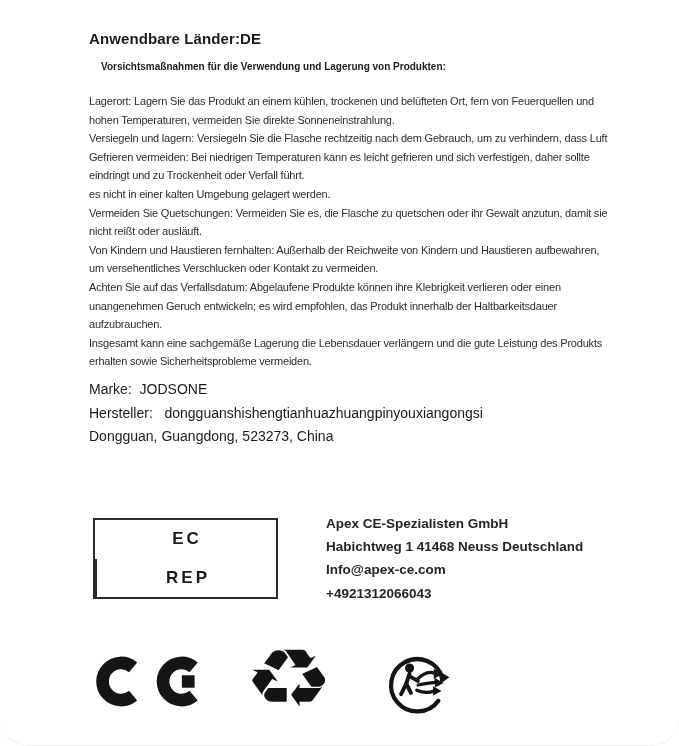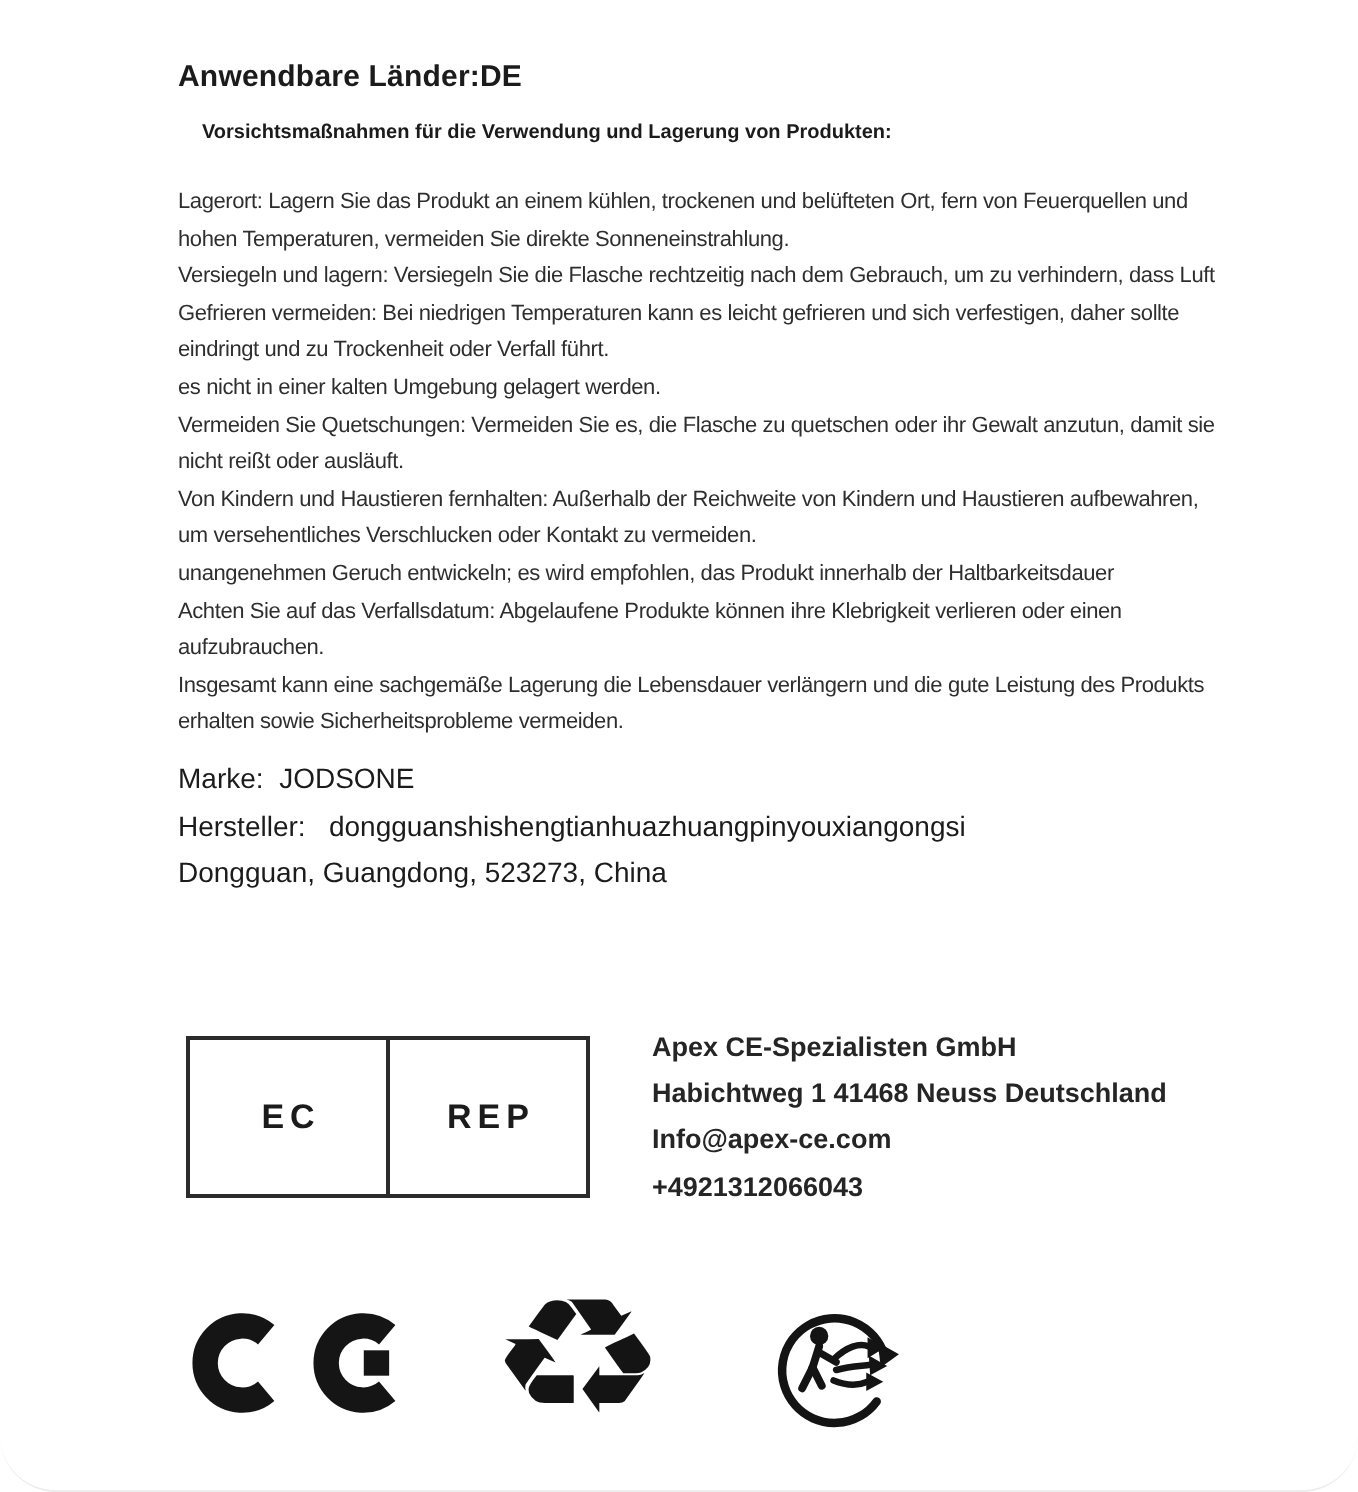--- a/index.html
+++ b/index.html
@@ -27,23 +27,24 @@
   .precautions {
     position:absolute; left:89px; top:92px;
     font-size:11px; line-height:18.6px; letter-spacing:-0.2px; color:#2e2e2e;
   }
   .product-info {
     position:absolute; left:89px; top:378px;
     font-size:14px; font-weight:400; line-height:23.5px; color:#1b1b1b;
   }
   .ec-rep-box {
     position:absolute; left:93px; top:518px;
-    width:202px; height:81px;
+    width:185px; height:81px;
     border:2px solid #2b2b2b; box-sizing:border-box;
     display:flex;
+    flex-direction:column;
   }
   .ec-cell {
     flex:1; display:flex; align-items:center; justify-content:center;
     font-size:17px; font-weight:700; letter-spacing:3px; padding-left:3px;
     color:#1b1b1b;
   }
   .ec-cell.rep { border-left:2px solid #2b2b2b; }
   .contact {
     position:absolute; left:326px; top:512px;
     font-size:13.5px; font-weight:700; line-height:23.2px; color:#252525;
@@ -70,22 +71,22 @@
     <div class="line">Lagerort: Lagern Sie das Produkt an einem kühlen, trockenen und belüfteten Ort, fern von Feuerquellen und</div>
     <div class="line">hohen Temperaturen, vermeiden Sie direkte Sonneneinstrahlung.</div>
     <div class="line">Versiegeln und lagern: Versiegeln Sie die Flasche rechtzeitig nach dem Gebrauch, um zu verhindern, dass Luft</div>
     <div class="line">Gefrieren vermeiden: Bei niedrigen Temperaturen kann es leicht gefrieren und sich verfestigen, daher sollte</div>
     <div class="line">eindringt und zu Trockenheit oder Verfall führt.</div>
     <div class="line">es nicht in einer kalten Umgebung gelagert werden.</div>
     <div class="line">Vermeiden Sie Quetschungen: Vermeiden Sie es, die Flasche zu quetschen oder ihr Gewalt anzutun, damit sie</div>
     <div class="line">nicht reißt oder ausläuft.</div>
     <div class="line">Von Kindern und Haustieren fernhalten: Außerhalb der Reichweite von Kindern und Haustieren aufbewahren,</div>
     <div class="line">um versehentliches Verschlucken oder Kontakt zu vermeiden.</div>
+    <div class="line">Achten Sie auf das Verfallsdatum: Abgelaufene Produkte können ihre Klebrigkeit verlieren oder einen</div>
     <div class="line">unangenehmen Geruch entwickeln; es wird empfohlen, das Produkt innerhalb der Haltbarkeitsdauer</div>
-    <div class="line">Achten Sie auf das Verfallsdatum: Abgelaufene Produkte können ihre Klebrigkeit verlieren oder einen</div>
     <div class="line">aufzubrauchen.</div>
     <div class="line">Insgesamt kann eine sachgemäße Lagerung die Lebensdauer verlängern und die gute Leistung des Produkts</div>
     <div class="line">erhalten sowie Sicherheitsprobleme vermeiden.</div>
   </div>
 
   <div class="product-info">
     <div class="line">Marke:  JODSONE</div>
     <div class="line">Hersteller:   dongguanshishengtianhuazhuangpinyouxiangongsi</div>
     <div class="line">Dongguan, Guangdong, 523273, China</div>
   </div>

